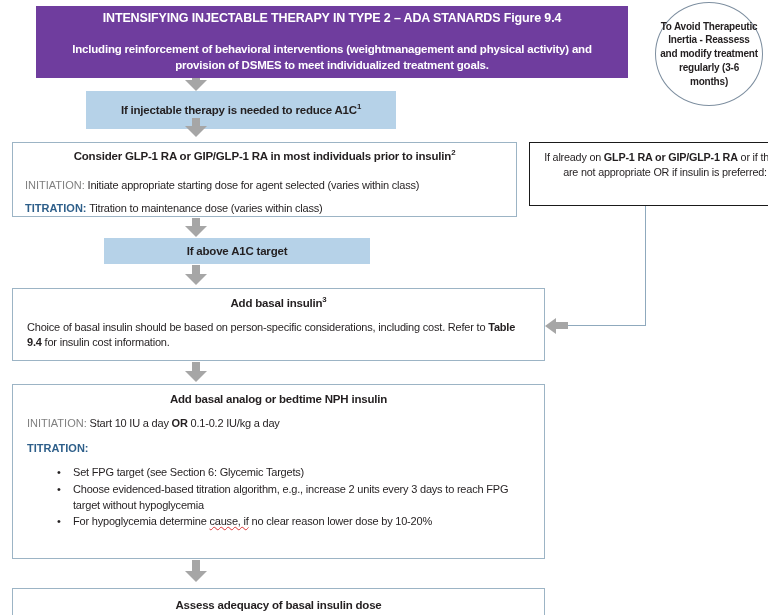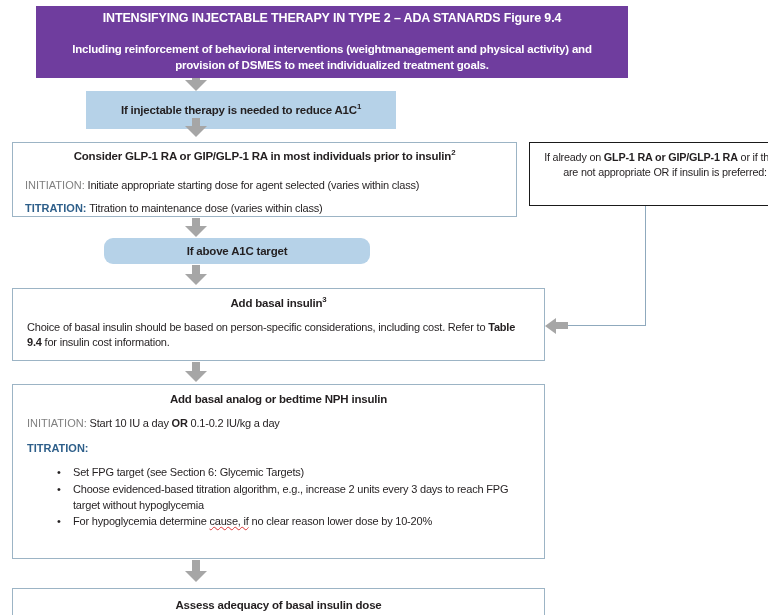--- a/index.html
+++ b/index.html
@@ -197,20 +197,23 @@
 </head>
 <body>
 
 <div class="canvas">
 
   <div class="header-banner">
     <div class="header-title">INTENSIFYING INJECTABLE THERAPY IN TYPE 2 – ADA STANARDS Figure 9.4</div>
     <div class="header-sub">Including reinforcement of behavioral interventions (weightmanagement and physical activity) and provision of DSMES to meet individualized treatment goals.</div>
   </div>
 
+  <div class="oval">
+    <div class="oval-text">To Avoid Therapeutic Inertia - Reassess and modify treatment regularly (3-6 months)</div>
+  </div>
 
   <div class="arrow-down" style="left:185px; top:78px; height:12px;">
     <div class="shaft" style="height:5px;"></div>
     <div class="head" style="top:2px;"></div>
   </div>
 
   <div class="box-blue" style="left:86px; top:91px; width:310px; height:38px;">
     <div class="box-title">
       <span>If injectable therapy is needed to reduce A1C</span><sup>1</sup>
     </div>
@@ -242,21 +245,21 @@
   <div class="conn-vert" style="left:645px; top:206px; height:120px;"></div>
   <div class="conn-horz" style="left:565px; top:325px; width:81px;"></div>
   <div class="arrow-left-tail" style="left:556px; top:322px; width:12px;"></div>
   <div class="arrow-left-head" style="left:545px; top:318px;"></div>
 
   <div class="arrow-down" style="left:185px; top:218px; height:20px;">
     <div class="shaft" style="height:10px;"></div>
     <div class="head" style="top:8px;"></div>
   </div>
 
-  <div class="box-blue" style="left:104px; top:238px; width:266px; height:26px;border-radius:9px;">
+  <div class="box-blue" style="left:104px; top:238px; width:266px; height:26px;">
     <div class="box-title">If above A1C target</div>
   </div>
 
   <div class="arrow-down" style="left:185px; top:265px; height:22px;">
     <div class="shaft" style="height:11px;"></div>
     <div class="head" style="top:9px;"></div>
   </div>
 
   <div class="box" style="left:12px; top:288px; width:533px; height:73px; padding:8px 14px;">
     <div class="box-title" style="margin-bottom:11px;">

